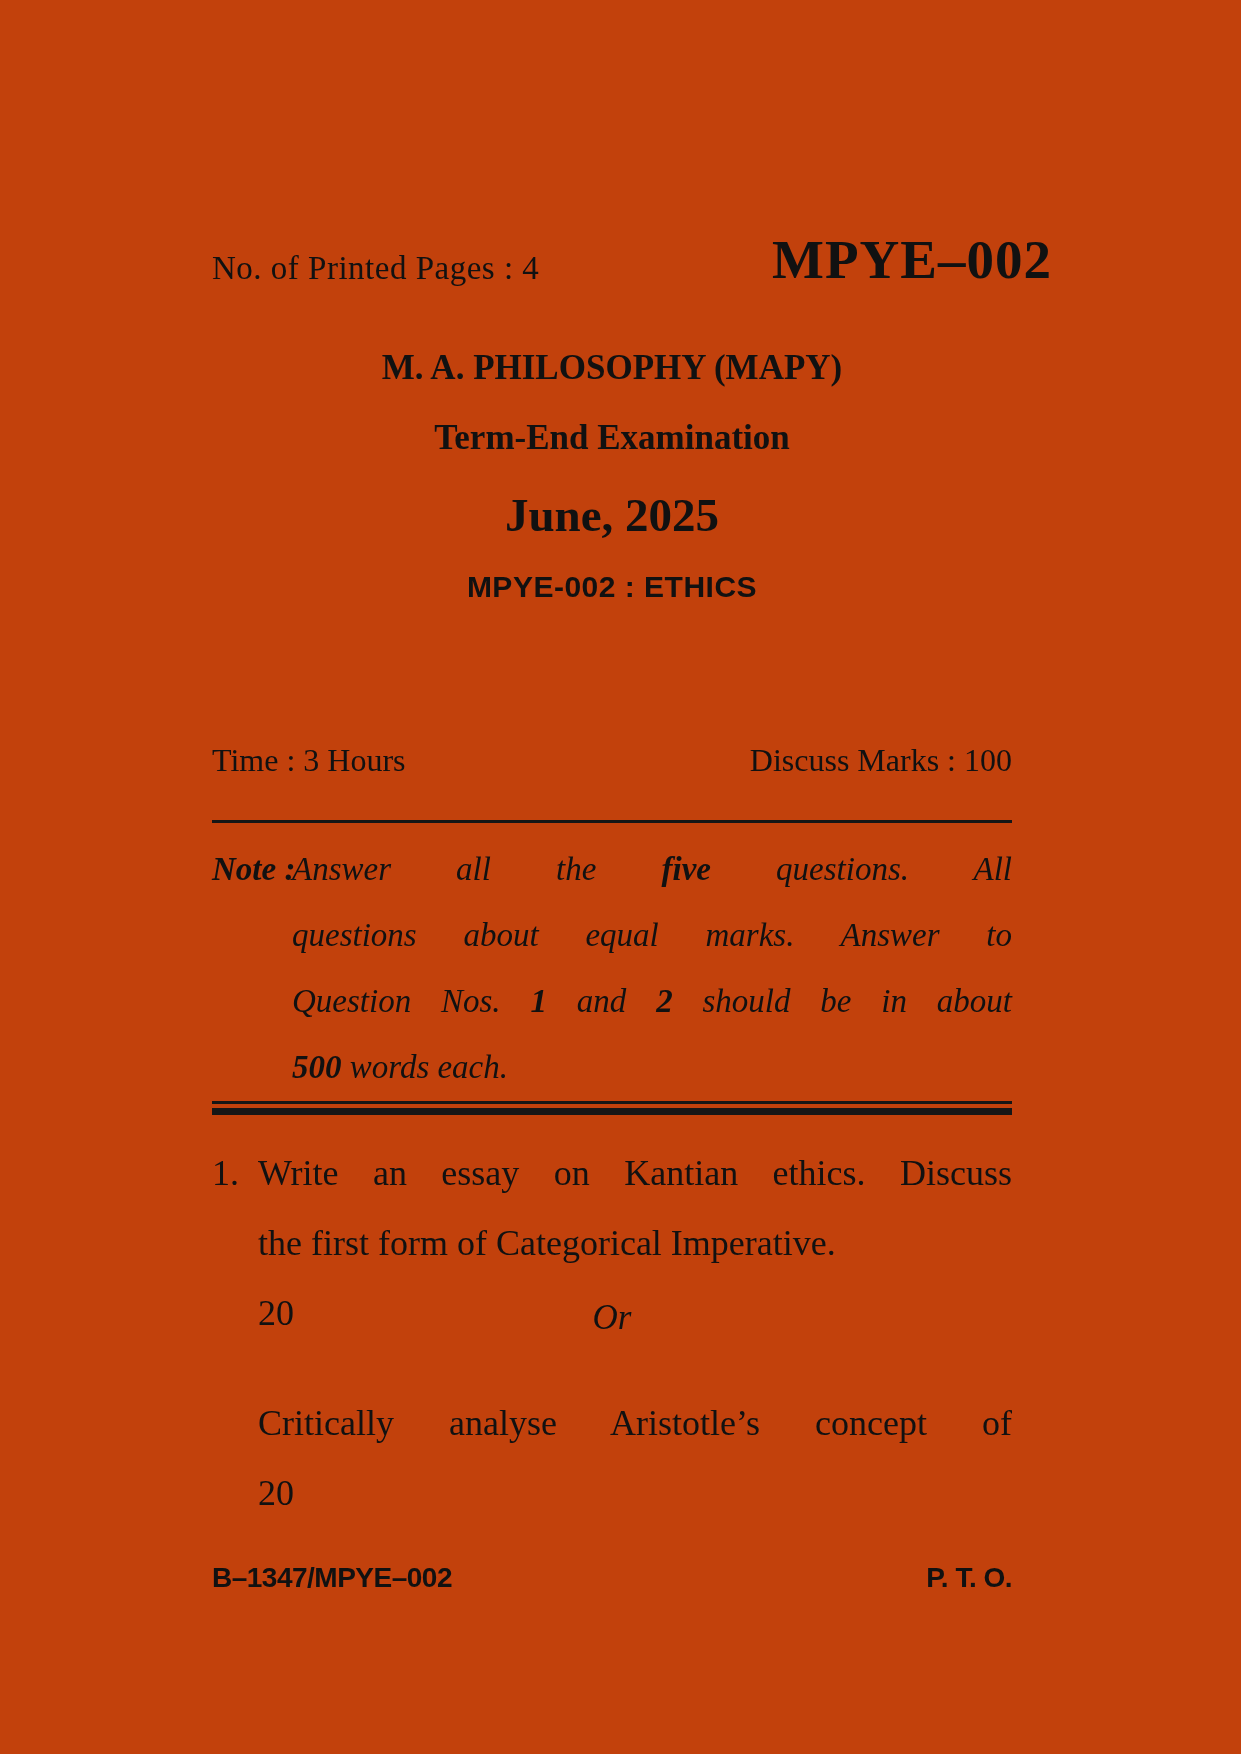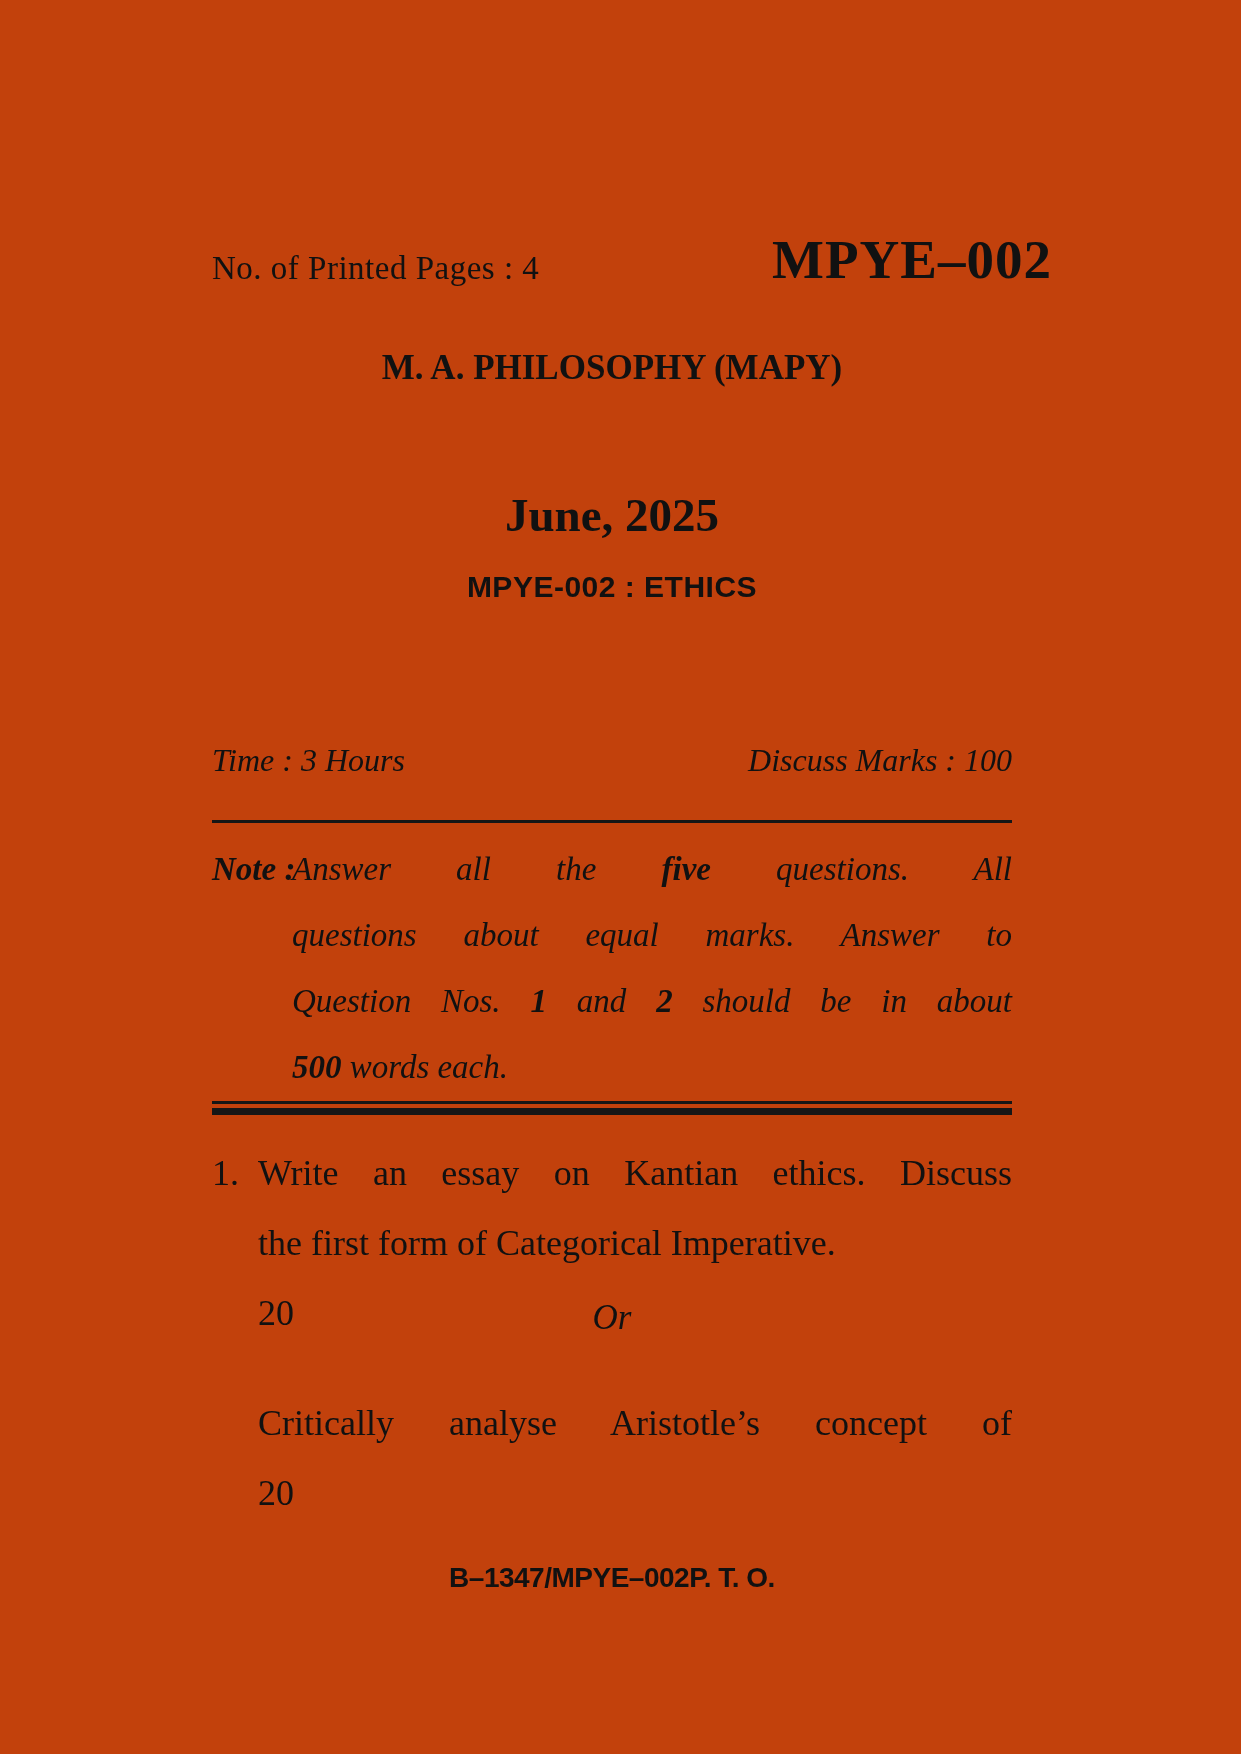--- a/index.html
+++ b/index.html
@@ -61,21 +61,20 @@
   }
 
   
   .meta-row {
     position: absolute;
     left: 0;
     top: 742px;
     width: 100%;
     display: flex;
     justify-content: space-between;
-    font-style: italic;
     font-size: 32px;
     text-align: center;
   }
 
   
   .rule-single {
     position: absolute;
     left: 0;
     top: 820px;
     width: 100%;
@@ -147,37 +146,38 @@
   }
   .q1-alt { top: 1388px; }
 
   
   .footer-row {
     position: absolute;
     left: 0;
     top: 1562px;
     width: 100%;
     display: flex;
-    justify-content: center;
+    justify-content: space-between;
     font-family: "Liberation Sans", sans-serif;
     font-weight: bold;
     font-size: 28px;
     letter-spacing: -0.5px;
   }
 </style>
 </head>
 <body>
 
 <div class="page">
   <div class="content">
 
     <div class="printed-pages">No. of Printed Pages : 4</div>
     <div class="paper-code">MPYE–002</div>
 
     <div class="title-line t-program">M. A. PHILOSOPHY (MAPY)</div>
+    <div class="title-line t-exam">Term-End Examination</div>
     <div class="title-line t-session">June, 2025</div>
     <div class="title-line t-course">MPYE-002 : ETHICS</div>
 
     <div class="meta-row">
       <span>Time : 3 Hours</span>
       <span>Discuss Marks : 100</span>
     </div>
 
     <div class="rule-single"></div>
 

